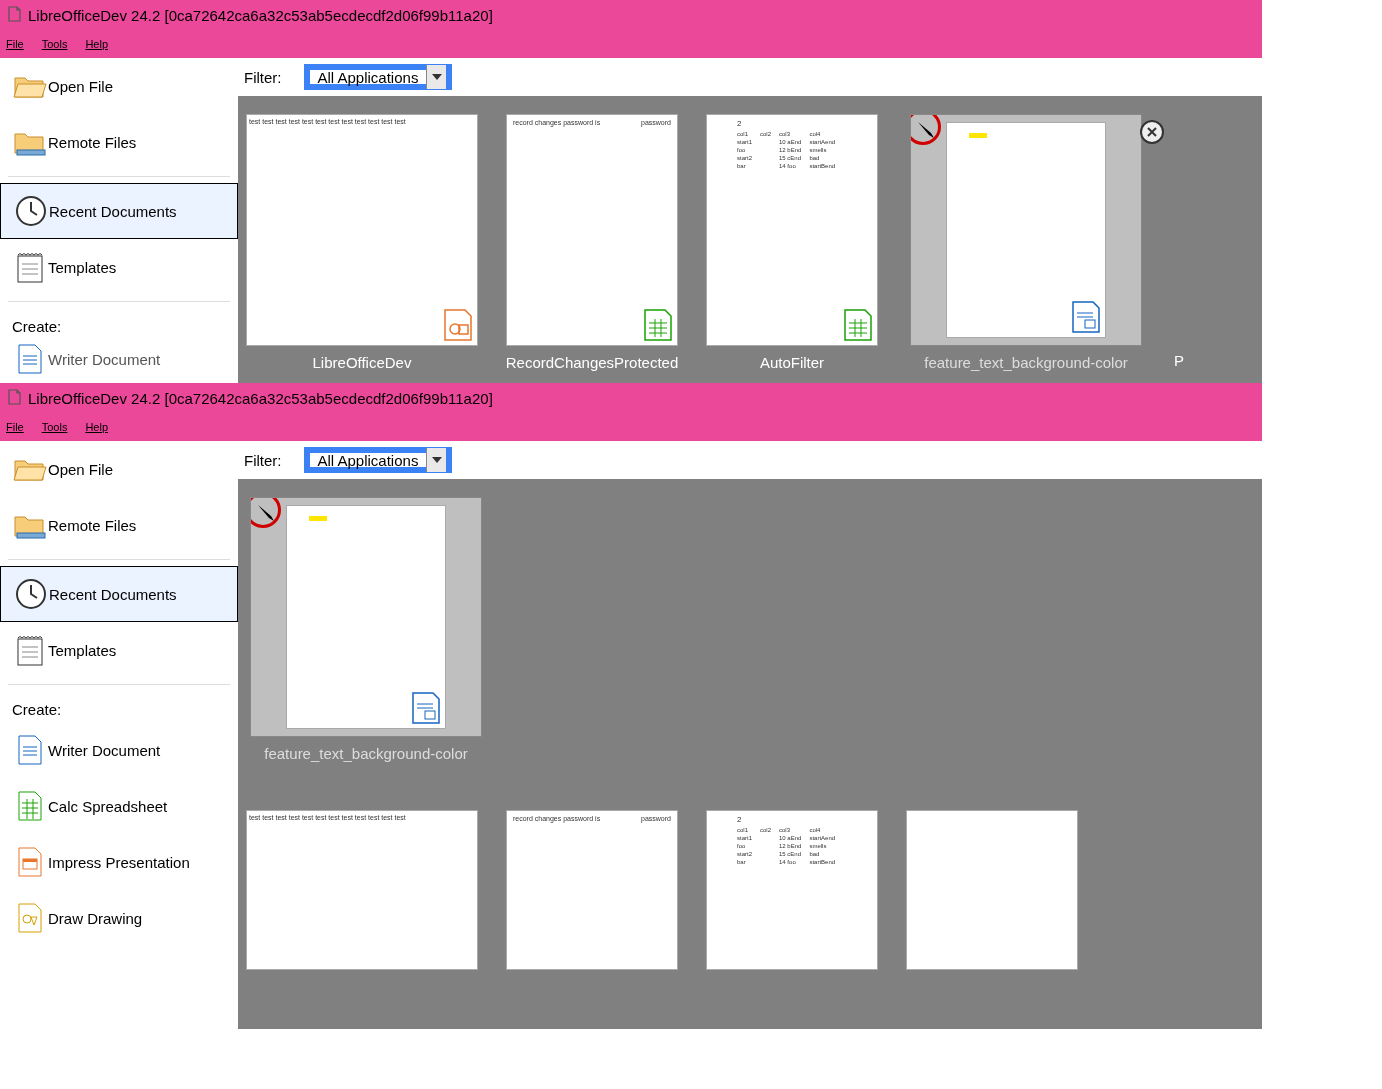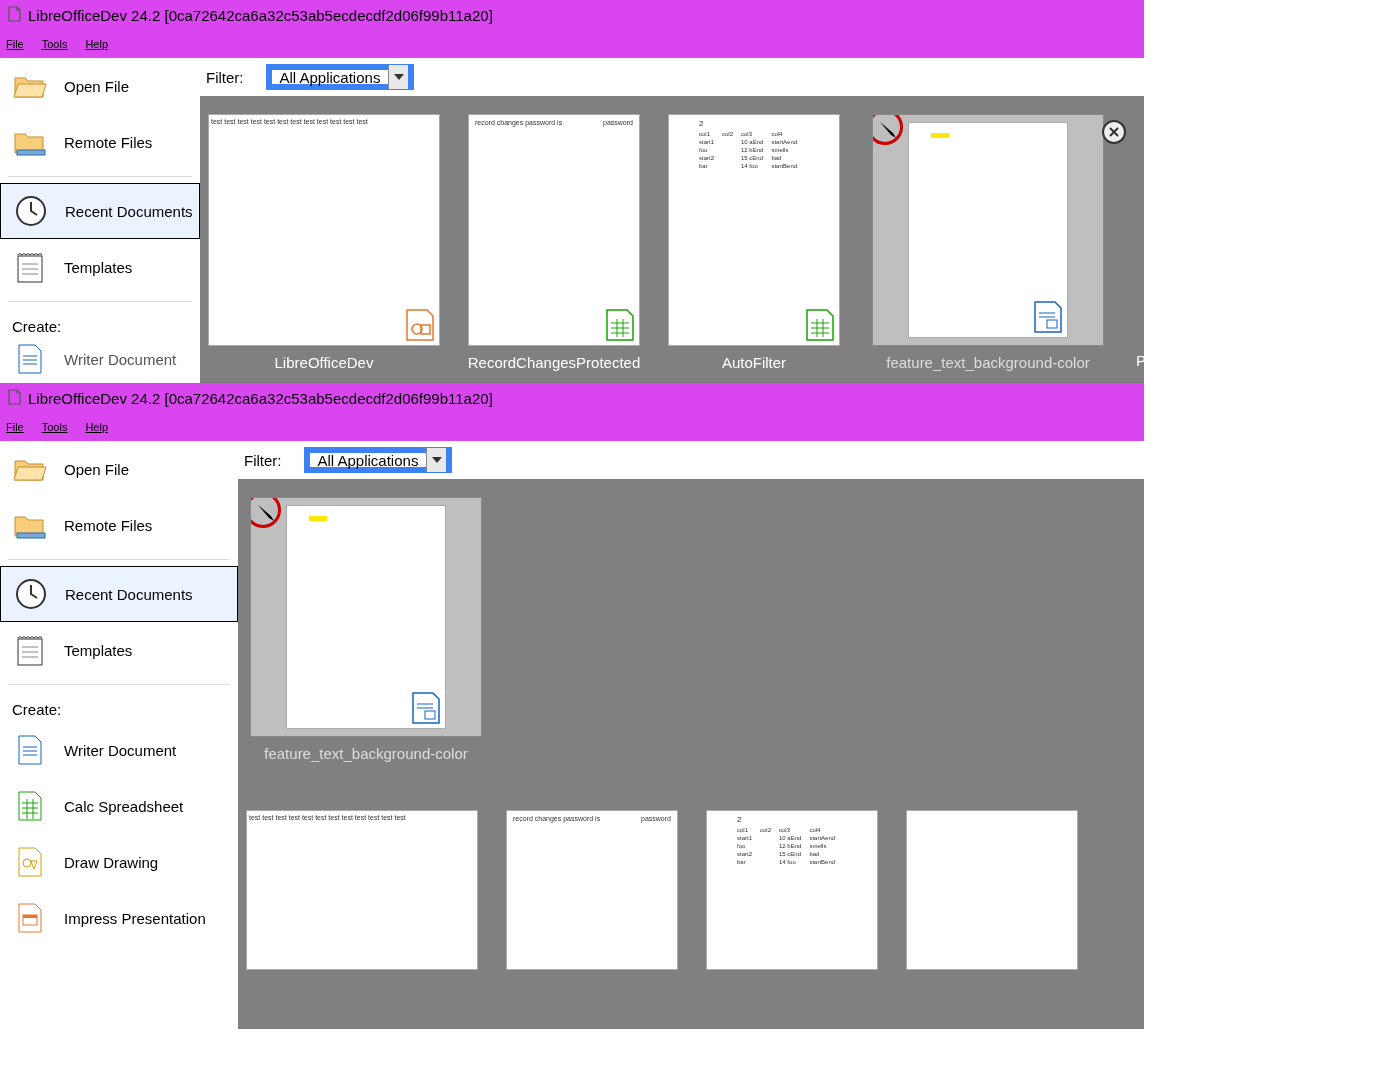--- a/index.html
+++ b/index.html
@@ -1,26 +1,26 @@
 <!DOCTYPE html>
 <html><head>
 <meta charset="utf-8">
 <style>
   * { box-sizing: border-box; margin: 0; padding: 0; }
   body { font-family: "Segoe UI", Arial, sans-serif; font-size: 13px; background: #fff; color: #000; width: 1382px; }
-  .window { width: 1144px; background: #d946ef; }
+  .window { width: 1262px; background: #ec4899; }
   .titlebar { display: flex; align-items: center; height: 30px; padding: 0 6px; gap: 6px; }
   .titlebar .app-icon svg { width: 16px; height: 16px; }
   .titlebar .title { font-size: 15px; }
   .menubar { display: flex; align-items: center; height: 28px; padding: 0 6px; gap: 18px; font-size: 11px; }
   .menubar .menu-item { cursor: default; }
   .menubar .ul { text-decoration: underline; }
   .content-row { display: flex; }
   .sidebar { width: 238px; background: #fff; }
-  .side-entry { display: flex; align-items: center; height: 56px; padding-left: 12px; gap: 16px; font-size: 15px; cursor: default; }
+  .side-entry { display: flex; align-items: center; height: 56px; padding-left: 12px; font-size: 15px; cursor: default; }
   .side-entry.selected { background: #eaf3ff; border: 1px solid #000000; }
   .side-icon { width: 36px; height: 36px; display: flex; align-items: center; justify-content: center; }
   .sep { height: 1px; background: #ddd; margin: 6px 8px; }
   .create-label { font-size: 15px; padding: 10px 12px 4px 12px; }
   .main { flex: 1; background: #fff; display: flex; flex-direction: column; }
   .filter-row { display: flex; align-items: center; height: 38px; padding-left: 6px; gap: 22px; background: #fff; }
   .filter-row label { font-size: 15px; }
   .dropdown { display: inline-flex; align-items: center; border: 6px solid #3b82f6; height: 26px; }
   .dropdown .dd-text { padding: 0 8px; font-size: 15px; }
   .dropdown .dd-btn { width: 20px; height: 24px; background: #e9e9e9; border-left: 1px solid #888; display: flex; align-items: center; justify-content: center; }
@@ -324,36 +324,36 @@
           <svg width="26" height="30" viewBox="0 0 26 30">
               <path d="M2 1 h16 l6 6 v22 h-22 z" fill="#fff" stroke="#18a303"></path>
               <path d="M5 12 h16 M5 17 h16 M5 22 h16 M10 8 v20 M16 8 v20" stroke="#18a303"></path>
             </svg>
         </span>
         <span><span class="ul">C</span>alc Spreadsheet</span>
       </div>
       <div class="side-entry">
         <span class="side-icon">
           <svg width="26" height="30" viewBox="0 0 26 30">
+              <path d="M2 1 h16 l6 6 v22 h-22 z" fill="#fff" stroke="#e8762d"></path>
+              <rect x="6" y="12" width="14" height="10" fill="none" stroke="#e8762d"></rect>
+              <rect x="6" y="12" width="14" height="3" fill="#e8762d"></rect>
+            </svg>
+        </span>
+        <span><span class="ul">I</span>mpress Presentation</span>
+      </div>
+      <div class="side-entry">
+        <span class="side-icon">
+          <svg width="26" height="30" viewBox="0 0 26 30">
               <path d="M2 1 h16 l6 6 v22 h-22 z" fill="#fff" stroke="#d4a000"></path>
               <circle cx="10" cy="16" r="4" fill="none" stroke="#d4a000"></circle>
               <path d="M14 14 l6 0 l-3 8 z" fill="none" stroke="#d4a000"></path>
             </svg>
         </span>
         <span><span class="ul">D</span>raw Drawing</span>
-      </div>
-      <div class="side-entry">
-        <span class="side-icon">
-          <svg width="26" height="30" viewBox="0 0 26 30">
-              <path d="M2 1 h16 l6 6 v22 h-22 z" fill="#fff" stroke="#e8762d"></path>
-              <rect x="6" y="12" width="14" height="10" fill="none" stroke="#e8762d"></rect>
-              <rect x="6" y="12" width="14" height="3" fill="#e8762d"></rect>
-            </svg>
-        </span>
-        <span><span class="ul">I</span>mpress Presentation</span>
       </div>
     </div>
 
     <div class="main">
       <div class="filter-row">
         <label>Filter:</label>
         <span class="dropdown">
           <span class="dd-text">All Applications</span>
           <span class="dd-btn">
             <svg width="10" height="6" viewBox="0 0 10 6">

